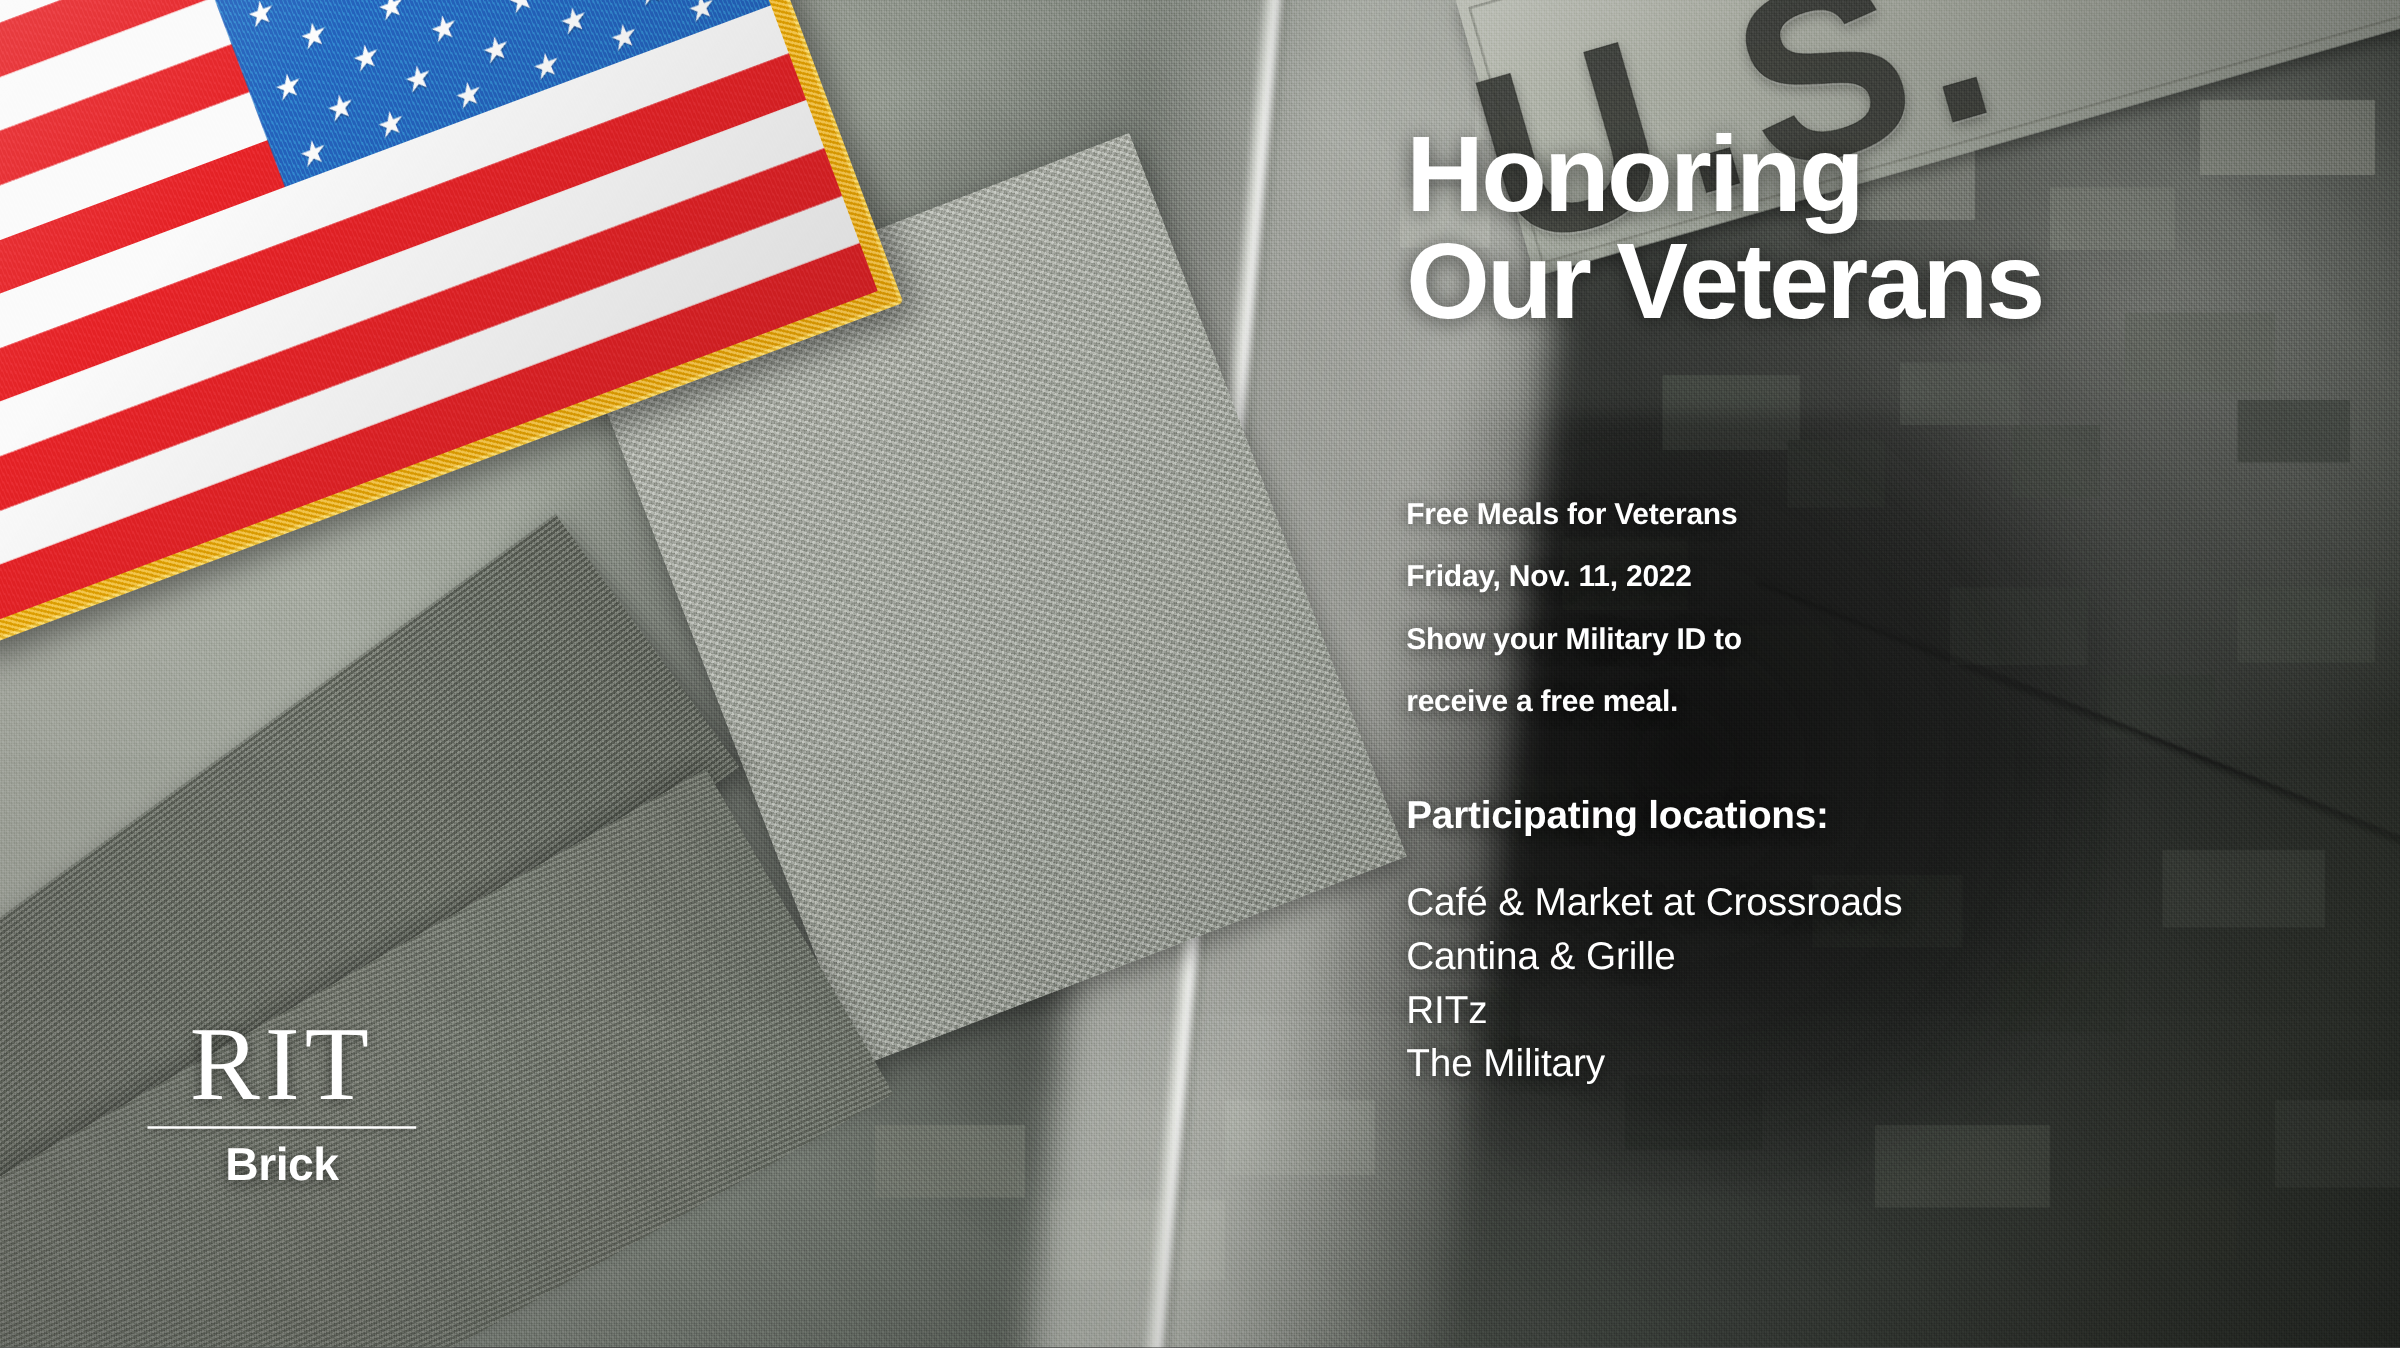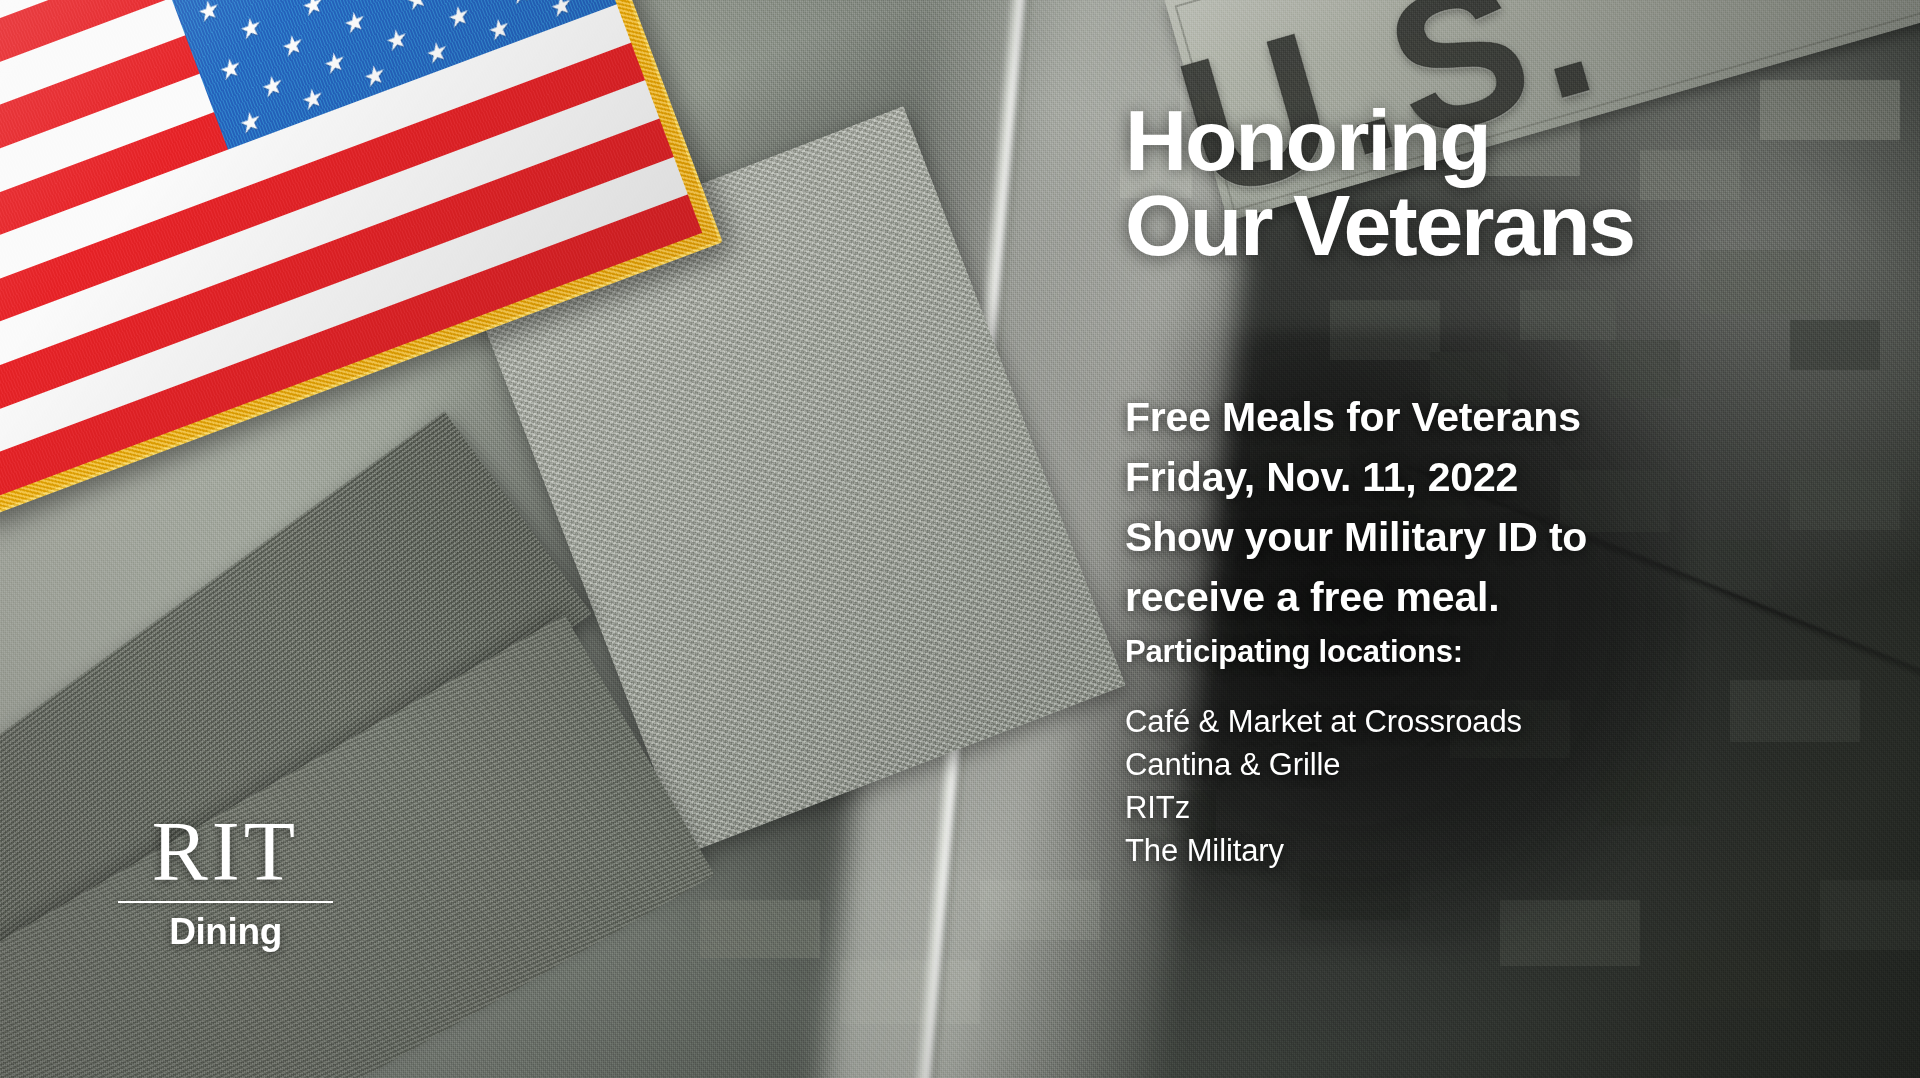--- a/index.html
+++ b/index.html
@@ -175,21 +175,21 @@
   .headline{
     position:absolute;top:98px;left:0;
     font-size:86px;font-weight:700;line-height:.99;
     letter-spacing:-2.2px;
     text-shadow:0 2px 18px rgba(0,0,0,.55);
     white-space:pre-line;
   }
 
   .lede{
     position:absolute;top:387px;left:0;
-    font-size:41px;font-weight:700;line-height:60px;
+    font-size:24px;font-weight:700;line-height:50px;
     letter-spacing:-.2px;
     text-shadow:0 2px 12px rgba(0,0,0,.6);
     white-space:pre-line;
   }
 
   .loc-title{
     position:absolute;top:632px;left:0;
     font-size:31px;font-weight:700;line-height:40px;
     letter-spacing:-.2px;
     text-shadow:0 2px 12px rgba(0,0,0,.6);
@@ -341,16 +341,16 @@
       <li>Café &amp; Market at Crossroads</li>
       <li>Cantina &amp; Grille</li>
       <li>RITz</li>
       <li>The Military</li>
     </ul>
   </div>
 
   <div class="logo">
     <div class="logo-wordmark">RIT</div>
     <div class="logo-rule"></div>
-    <div class="logo-sub">Dining</div>
+    <div class="logo-sub">Brick</div>
   </div>
 
 </div>
 
 </body></html>

